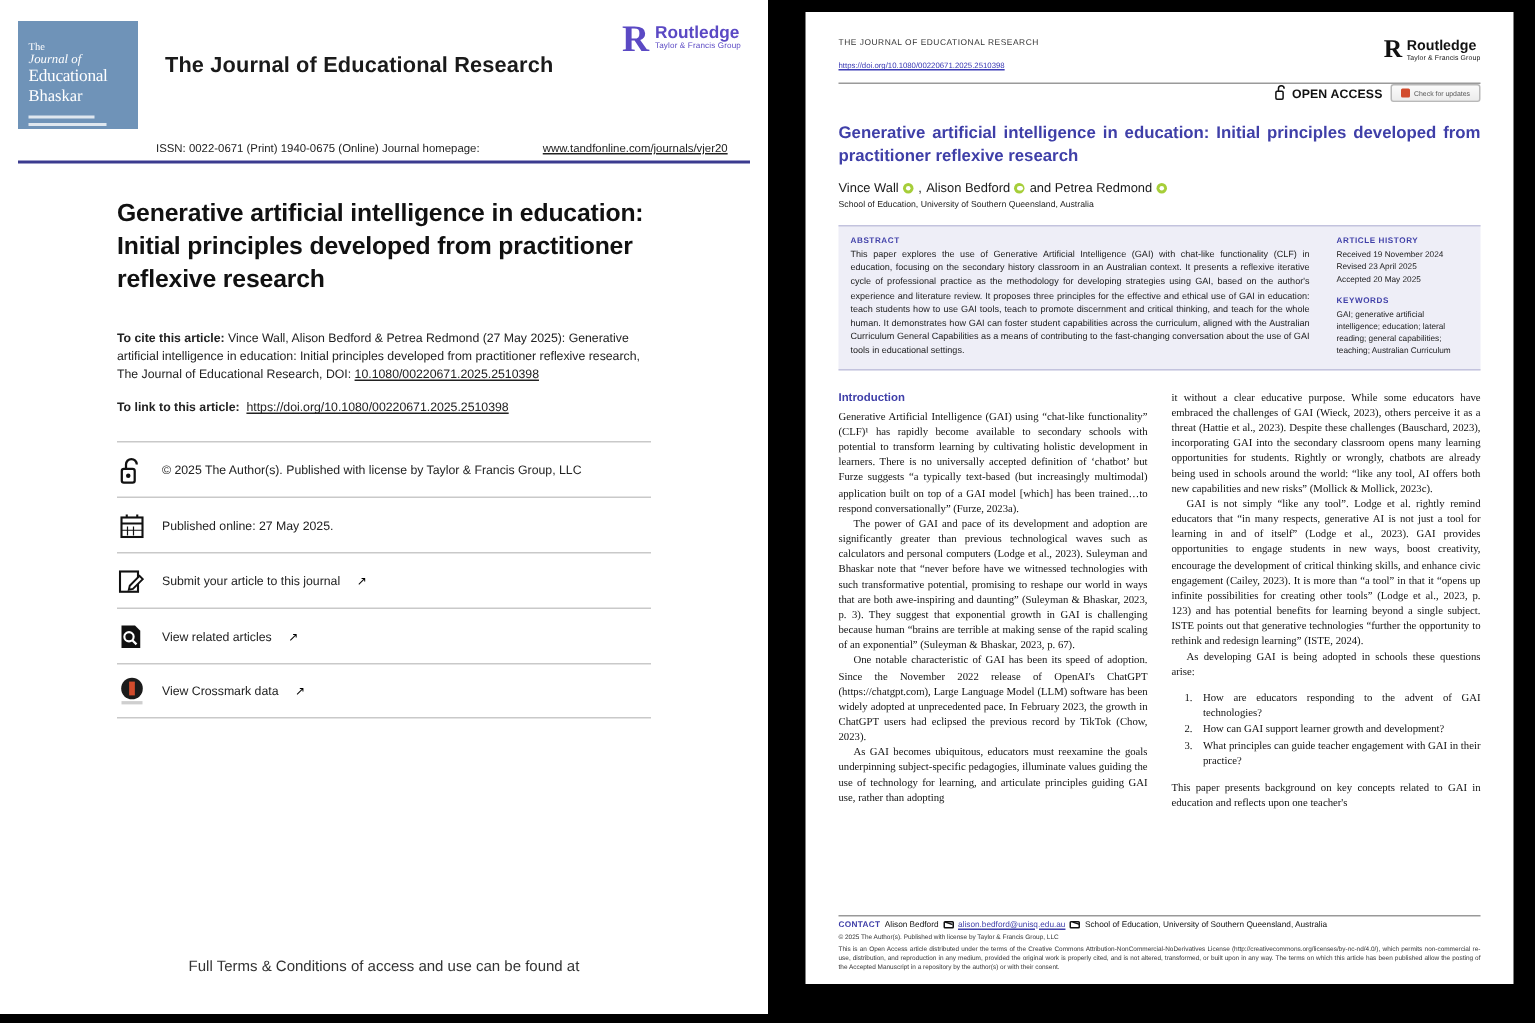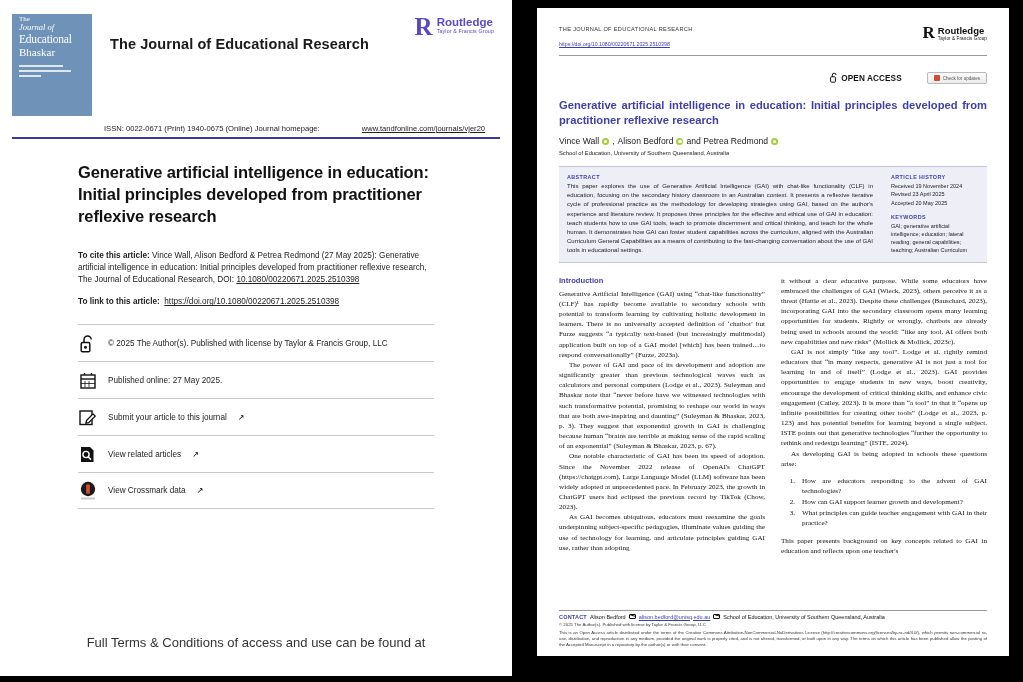--- a/index.html
+++ b/index.html
@@ -16,25 +16,25 @@
     position: relative;
     width: 512px; height: 682px;
     background: #ffffff;
     padding: 0;
     flex: 0 0 512px;
   }
   .gutter { width: 11px; flex: 0 0 11px; background: #000; }
 
   .cover-row { display: flex; padding: 14px 12px 0 12px; }
   .cover {
-    width: 80px; height: 102px;
+    width: 80px; height: 72px;
     background: #6f93b8;
     position: relative;
     flex: 0 0 80px;
-    padding: 1px 7px 0 7px;
+    padding: 13px 7px 0 7px;
     overflow: hidden;
   }
   .cover .c1 { font-family: "Liberation Serif", serif; color: #fff; font-size: 7px; line-height: 1.15; }
   .cover .c2 { font-family: "Liberation Serif", serif; color: #fff; font-size: 8.5px; font-style: italic; line-height: 1.15; }
   .cover .c3 { font-family: "Liberation Serif", serif; color: #fff; font-size: 11.5px; line-height: 1.12; letter-spacing: -0.2px; }
   .cover .c4 { font-family: "Liberation Serif", serif; color: #fff; font-size: 11px; line-height: 1.12; }
   .cover .cmeta { margin-top: 7px; }
   .cover .cmeta div {
     height: 2.4px; background: rgba(255,255,255,0.78);
     margin-bottom: 2.6px;
@@ -85,21 +85,21 @@
     min-height: 37px; padding: 6px 0;
   }
   .action-list .action-item:last-child { border-bottom: 1px solid #c9c9c9; }
   .action-text { font-size: 8.2px; color: #222; line-height: 1.42; }
   .ic { flex: 0 0 19px; width: 19px; height: 21px; display:flex; align-items:center; justify-content:center; }
   .ic svg { display: block; }
   .ext { font-size: 8px; }
 
   .lp-footer {
     position: absolute; left: 0; right: 0; bottom: 30px;
-    text-align: center; font-size: 13px; color: #333; line-height: 1.5;
+    text-align: center; font-size: 10px; color: #333; line-height: 1.5;
   }
   .page-left::after {
     content: ""; position: absolute; left: 0; right: 0; bottom: 0;
     height: 6px; background: #000;
   }
 
   
   .page-right-wrap { flex: 1; position: relative; background: #000; padding: 8px 14px 26px 14px; }
   .page-right {
     background: #fff; width: 100%; height: 100%;
@@ -108,21 +108,21 @@
   }
   .rp-head { display: flex; justify-content: space-between; align-items: flex-start; }
   .rp-jinfo .j1 { font-size: 5.6px; color: #333; letter-spacing: 0.35px; }
   .rp-jinfo .j2 { font-size: 5.2px; color: #3a3ab5; margin-top: 1.5px; }
   .rp-routledge { display: flex; align-items: flex-start; gap: 3px; }
   .rp-routledge .rmark { font-family: "Liberation Serif", serif; color: #111; font-size: 17px; font-weight: bold; line-height: 0.85; }
   .rp-routledge .r1 { font-size: 9.5px; font-weight: bold; color: #111; line-height: 1; }
   .rp-routledge .r2 { font-size: 4.6px; color: #111; letter-spacing: 0.1px; }
   .rp-rule { height: 0.8px; background: #9a9a9a; margin-top: 5px; }
 
-  .rp-badges { display: flex; justify-content: flex-end; align-items: center; gap: 25px; margin-top: 16px; }
+  .rp-badges { display: flex; justify-content: flex-end; align-items: center; gap: 5px; margin-top: 0; }
   .oa { display: flex; align-items: center; gap: 3px; font-size: 8.2px; font-weight: bold; color: #111; letter-spacing: 0.1px; }
   .cfu {
     display: flex; align-items: center; gap: 3px;
     border: 0.7px solid #b9b9b9; border-radius: 2px;
     background: linear-gradient(#fbfbfb,#ececec);
     padding: 2px 6px; font-size: 4.6px; color: #555;
   }
   .cfu .dot { width: 6px; height: 6px; background: #d24b2c; border-radius: 1px; }
 
   .rp-title {

